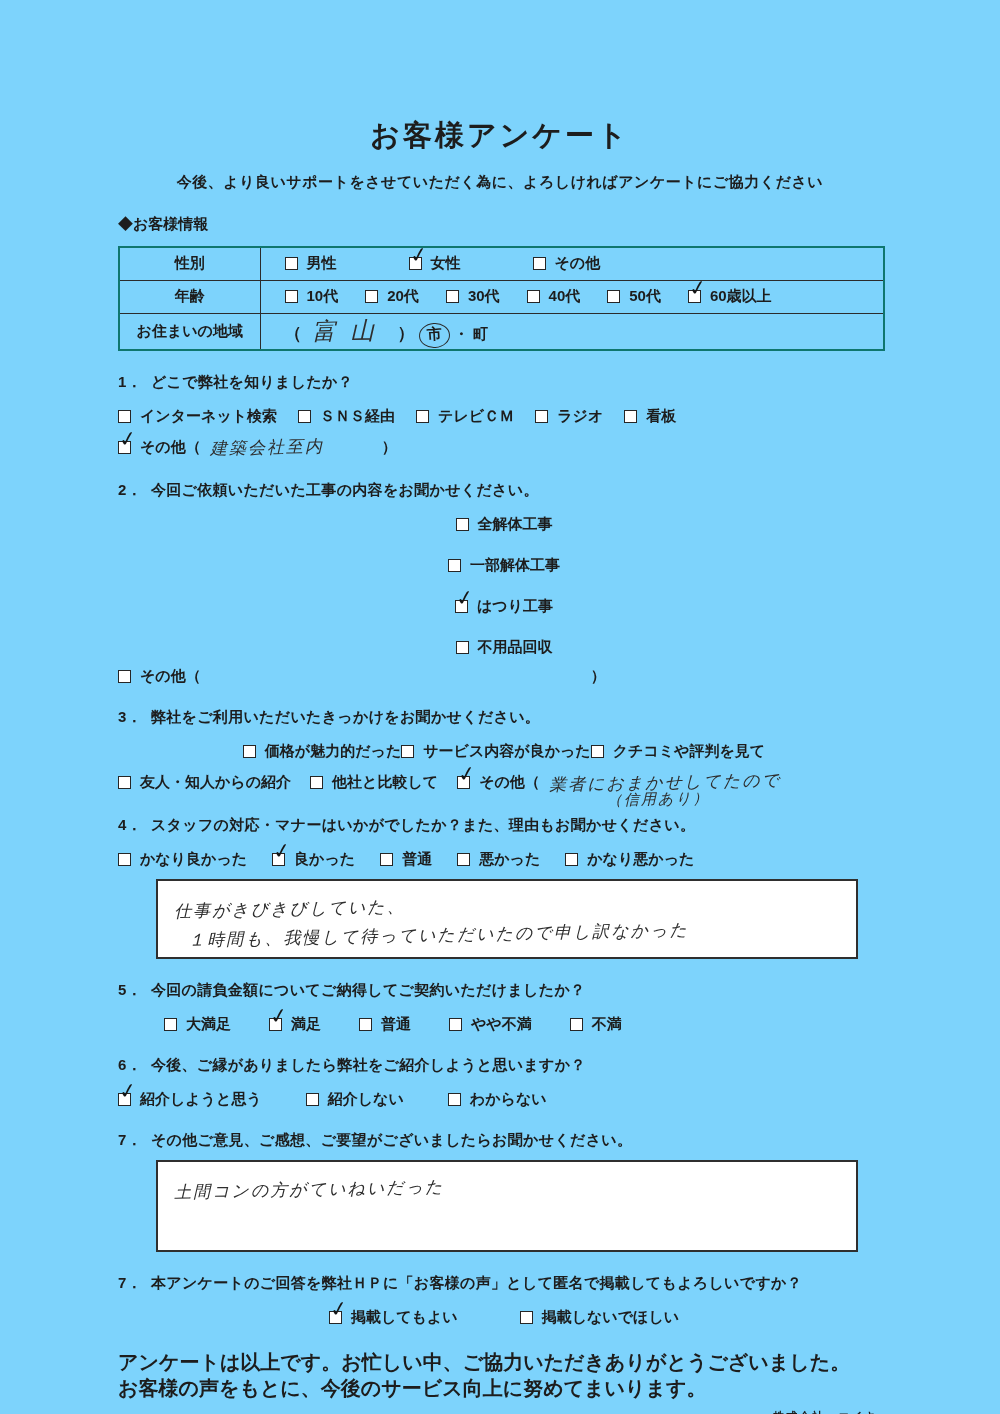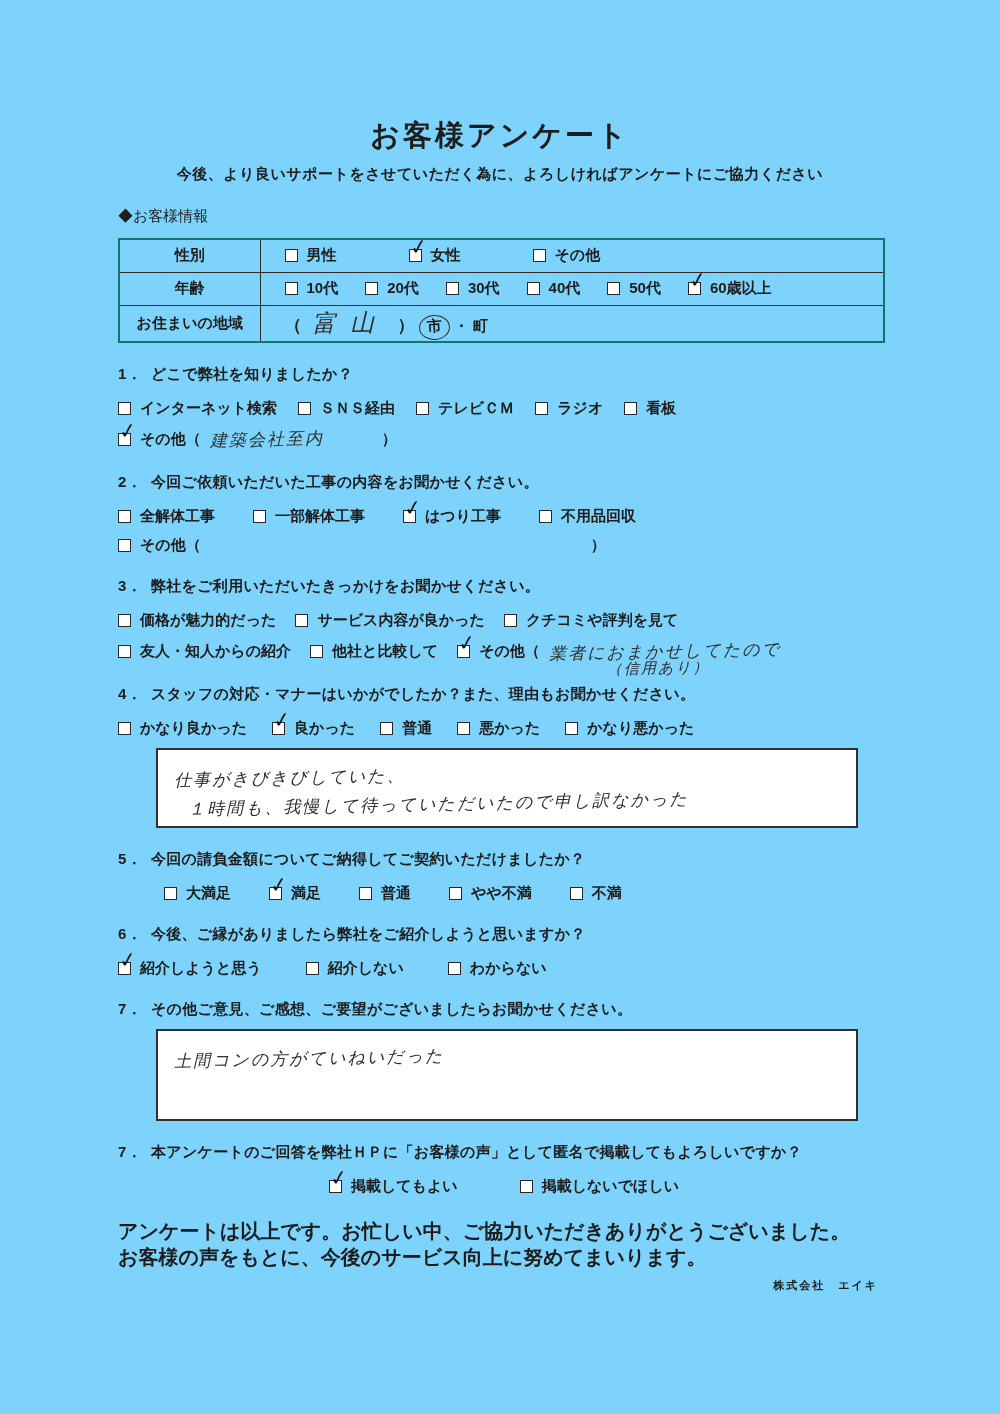--- a/index.html
+++ b/index.html
@@ -5,22 +5,22 @@
   * { box-sizing: border-box; }
   body { margin: 0; background: #e8e8e8; }
   .page {
     position: relative; width: 1000px; height: 1414px; margin: 0 auto;
     background: #7dd3fc; overflow: hidden;
     font-family: "Liberation Sans", sans-serif; color: #1d1d1d;
   }
   .content { padding: 0 110px 0 118px; }
 
   .title { text-align: center; font-size: 29px; font-weight: bold; padding-top: 116px; letter-spacing: 3px; }
-  .subtitle { text-align: center; font-size: 15px; font-weight: bold; margin-top: 9px; letter-spacing: 0.5px; }
-  .info-heading { font-size: 15px; font-weight: normal; margin-top: 23px; }
+  .subtitle { text-align: center; font-size: 15px; font-weight: bold; margin-top: 17px; letter-spacing: 0.5px; }
+  .info-heading { font-size: 15px; font-weight: bold; margin-top: 23px; }
 
   table.info { border-collapse: collapse; margin-top: 12px; width: 767px; border: 2px solid #0f766e; }
   table.info td { border: 1.5px solid #2b2b2b; height: 33px; font-size: 15px; font-weight: bold; }
   td.ilabel { width: 141px; text-align: center; }
   td.ivalue { padding-left: 24px; }
 
   .optrow { display: flex; align-items: center; margin-top: 10px; overflow: visible; }
   .optrow.first { margin-top: 15px; }
   .optrow.center { justify-content: center; }
   .opt { position: relative; display: inline-flex; align-items: center; gap: 9px; font-size: 15px; font-weight: bold; white-space: nowrap; }
@@ -154,21 +154,21 @@
               </span>
               <span class="opt-label">その他（</span>
               <span class="hw opt-hw">建築会社至内</span>
               <span class="spacer" style="width: 40px;"></span>
               <span class="opt-label">）</span>
             </label>
           </div>
         </div>
         <div class="question">
           <div class="q-title"><span class="q-num">2．</span><span>今回ご依頼いただいた工事の内容をお聞かせください。</span></div>
-          <div class="optrow first" style="gap: 38px;">
+          <div class="optrow first" style="gap: 22px; flex-direction: column;">
             <label class="opt">
               <span class="cb"></span>
               <span class="opt-label">全解体工事</span>
             </label>
             <label class="opt">
               <span class="cb"></span>
               <span class="opt-label">一部解体工事</span>
             </label>
             <label class="opt">
               <span class="cb checked">
@@ -185,21 +185,21 @@
             <label class="opt">
               <span class="cb"></span>
               <span class="opt-label">その他（</span>
               <span class="spacer" style="width: 372px;"></span>
               <span class="opt-label">）</span>
             </label>
           </div>
         </div>
         <div class="question">
           <div class="q-title"><span class="q-num">3．</span><span>弊社をご利用いただいたきっかけをお聞かせください。</span></div>
-          <div class="optrow first" style="gap: 19px;">
+          <div class="optrow first" style=" justify-content: center;">
             <label class="opt">
               <span class="cb"></span>
               <span class="opt-label">価格が魅力的だった</span>
             </label>
             <label class="opt">
               <span class="cb"></span>
               <span class="opt-label">サービス内容が良かった</span>
             </label>
             <label class="opt">
               <span class="cb"></span>

